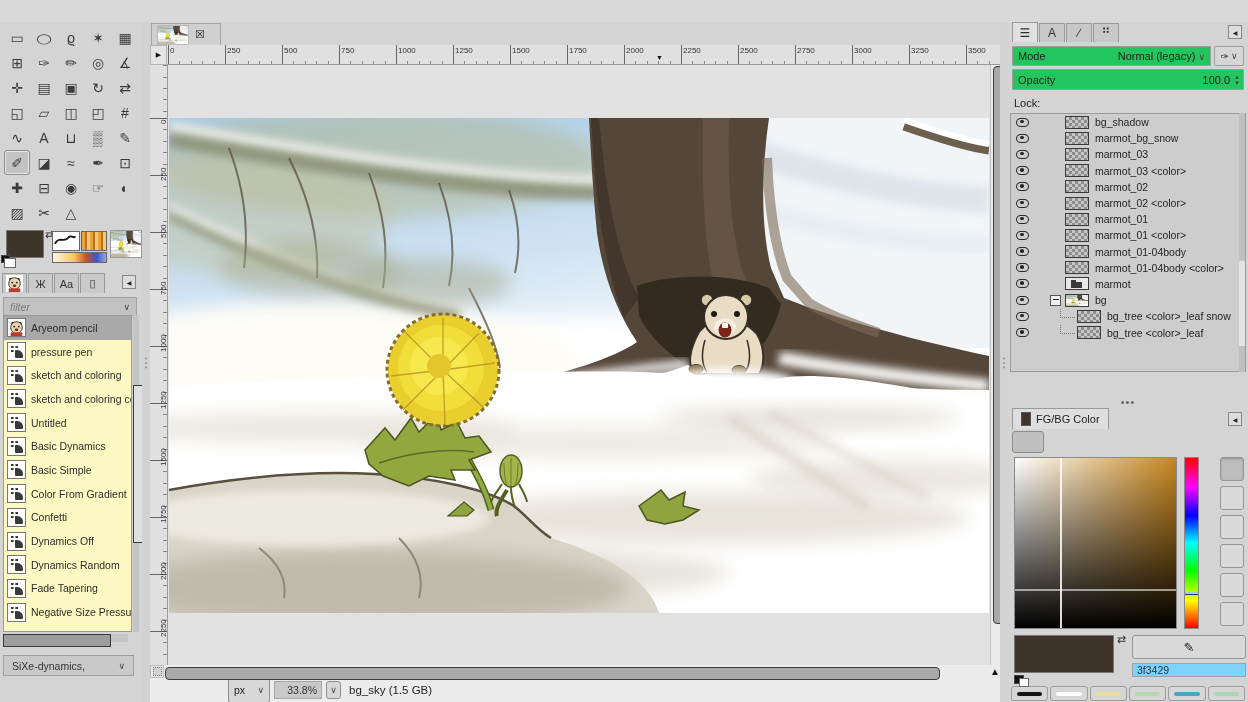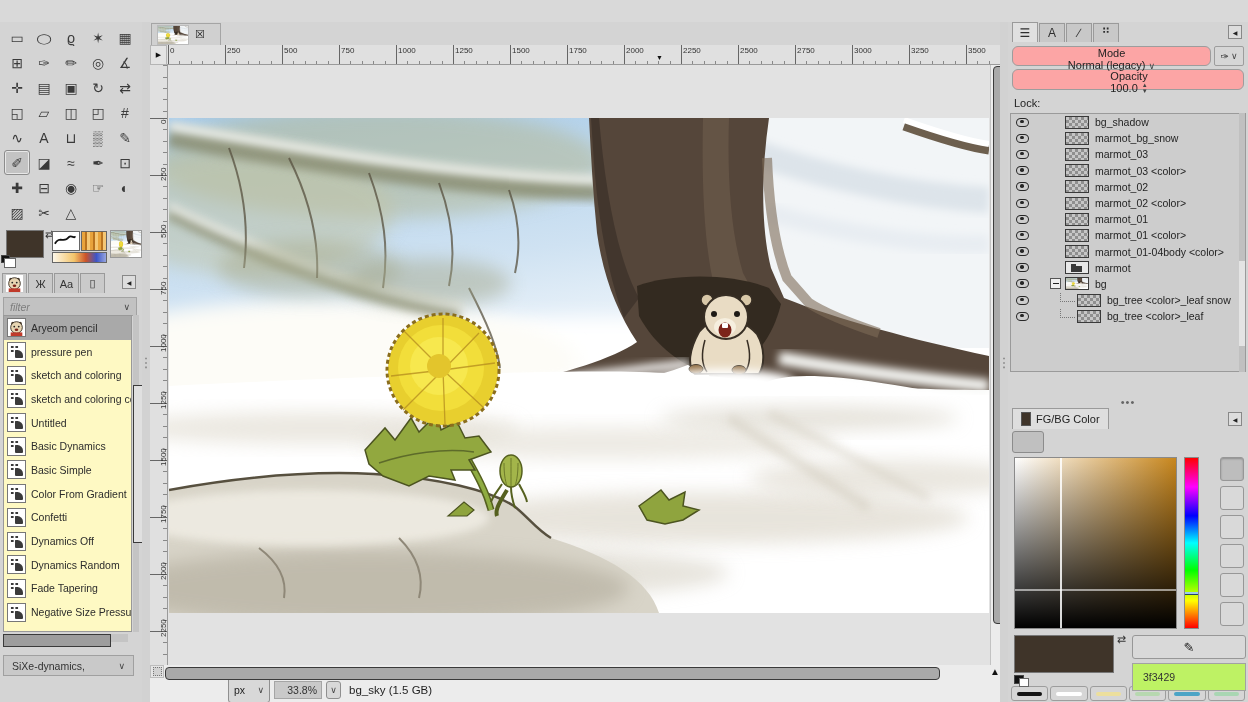--- a/index.html
+++ b/index.html
@@ -110,21 +110,21 @@
   .zoom-chev{width:15px;height:18px;border:1px solid #8f8f8f;border-radius:3px;background:#d8d8d8;
              display:flex;align-items:center;justify-content:center;box-sizing:border-box;}
   .status-text{margin-left:4px;font-size:11.5px;color:#1e1e1e;}
   
   .right-dock{position:absolute;left:1008px;top:22px;width:240px;bottom:0;background:#d4d4d4;}
   .dock-tabs{height:20px;display:flex;align-items:flex-end;position:relative;margin-left:4px;}
   .dtab{width:26px;height:19px;border:1px solid #9a9a9a;border-bottom:none;background:#c8c8c8;
         display:flex;align-items:center;justify-content:center;font-size:12px;color:#2e2e2e;margin-right:1px;box-sizing:border-box;}
   .dtab.selected{background:#e0e0e0;height:20px;}
   .mode-row{margin:4px 4px 0 4px;display:flex;gap:3px;}
-  .inset{background:#fca5a5;border:1px solid #9d9d9d;box-sizing:border-box;border-radius:6px;flex-direction:column;}
+  .inset{background:#22c55e;border:1px solid #9d9d9d;box-sizing:border-box;border-radius:1px;}
   .mode-field{flex:1;height:20px;display:flex;align-items:center;justify-content:space-between;padding:0 5px;}
   .mode-switch{width:30px;height:20px;display:flex;align-items:center;justify-content:center;gap:2px;
                background:#d6d6d6;border:1px solid #9d9d9d;border-radius:2px;box-sizing:border-box;font-size:10px;}
   .opacity-row{margin:3px 4px 0 4px;height:21px;display:flex;align-items:center;
                justify-content:space-between;padding:0 3px 0 5px;}
   .spin{display:flex;flex-direction:column;font-size:6px;color:#444;line-height:1;margin-left:4px;}
   .lock-row{margin:4px 4px 0 6px;height:18px;display:flex;align-items:center;gap:13px;font-size:11px;}
   .lock-row .icon-btn{font-size:12px;}
   .layers-list{position:absolute;left:2px;right:2px;top:91px;height:259px;background:#cdcdcd;
                border:1px solid #9a9a9a;overflow:hidden;box-sizing:border-box;}
@@ -177,22 +177,22 @@
   .chan-btn{width:24px;height:24px;background:#d9d9d9;border:1px solid #979797;border-radius:3px;
             box-sizing:border-box;display:flex;align-items:center;justify-content:center;font-size:11px;color:#222;}
   .chan-btn.selected{background:#bdbdbd;box-shadow:inset 0 1px 2px rgba(0,0,0,0.25);}
   .fg-area{position:relative;height:46px;margin:4px 2px 0 6px;}
   .fg-big{position:absolute;left:0;top:0;width:100px;height:38px;border:1px solid #777;box-sizing:border-box;}
   .fg-area .swap-arrow{left:103px;top:-2px;}
   .fg-area .mini-b{position:absolute;left:0;top:40px;width:8px;height:7px;background:#111;border:1px solid #444;}
   .fg-area .mini-w{position:absolute;left:5px;top:43px;width:8px;height:7px;background:#fff;border:1px solid #666;}
   .pick-btn{position:absolute;left:118px;top:0;width:114px;height:24px;background:#d9d9d9;border:1px solid #979797;
             border-radius:3px;box-sizing:border-box;display:flex;align-items:center;justify-content:center;font-size:13px;color:#222;}
-  .hex-field{position:absolute;left:118px;top:28px;width:114px;height:28px;background:#bef264;border:1px solid #a2a2a2;
-             box-sizing:border-box;display:flex;align-items:center;padding-left:10px;font-size:10.5px;color:#333;}
+  .hex-field{position:absolute;left:118px;top:28px;width:114px;height:14px;background:#7dd3fc;border:1px solid #a2a2a2;
+             box-sizing:border-box;display:flex;align-items:center;padding-left:4px;font-size:10.5px;color:#333;}
   .history{margin:4px 2px 0 2px;}
   .hist-row{display:flex;}
   .hist-btn{flex:1;height:13px;margin:1px;background:#d6d6d6;border:1px solid #9d9d9d;border-radius:3px;
             display:flex;align-items:center;justify-content:center;}
   .pill{width:72%;height:4px;border-radius:2px;}
   .hidden-defs{position:absolute;width:0;height:0;overflow:hidden;}
 </style>
 </head>
 <body>
 
@@ -815,20 +815,30 @@
           <span class="layer-label">marmot_01 &lt;color&gt;</span>
         </div>
         <div class="layer-row">
           <span class="eye"></span>
           <span class="gap">
             
             
           </span>
           <span class="thumb checker"></span>
 
+          <span class="layer-label">marmot_01-04body</span>
+        </div>
+        <div class="layer-row">
+          <span class="eye"></span>
+          <span class="gap">
+            
+            
+          </span>
+          <span class="thumb checker"></span>
+
           <span class="layer-label">marmot_01-04body &lt;color&gt;</span>
         </div>
         <div class="layer-row">
           <span class="eye"></span>
           <span class="gap">
             
             
           </span>
 
           <span class="thumb folder"></span>

